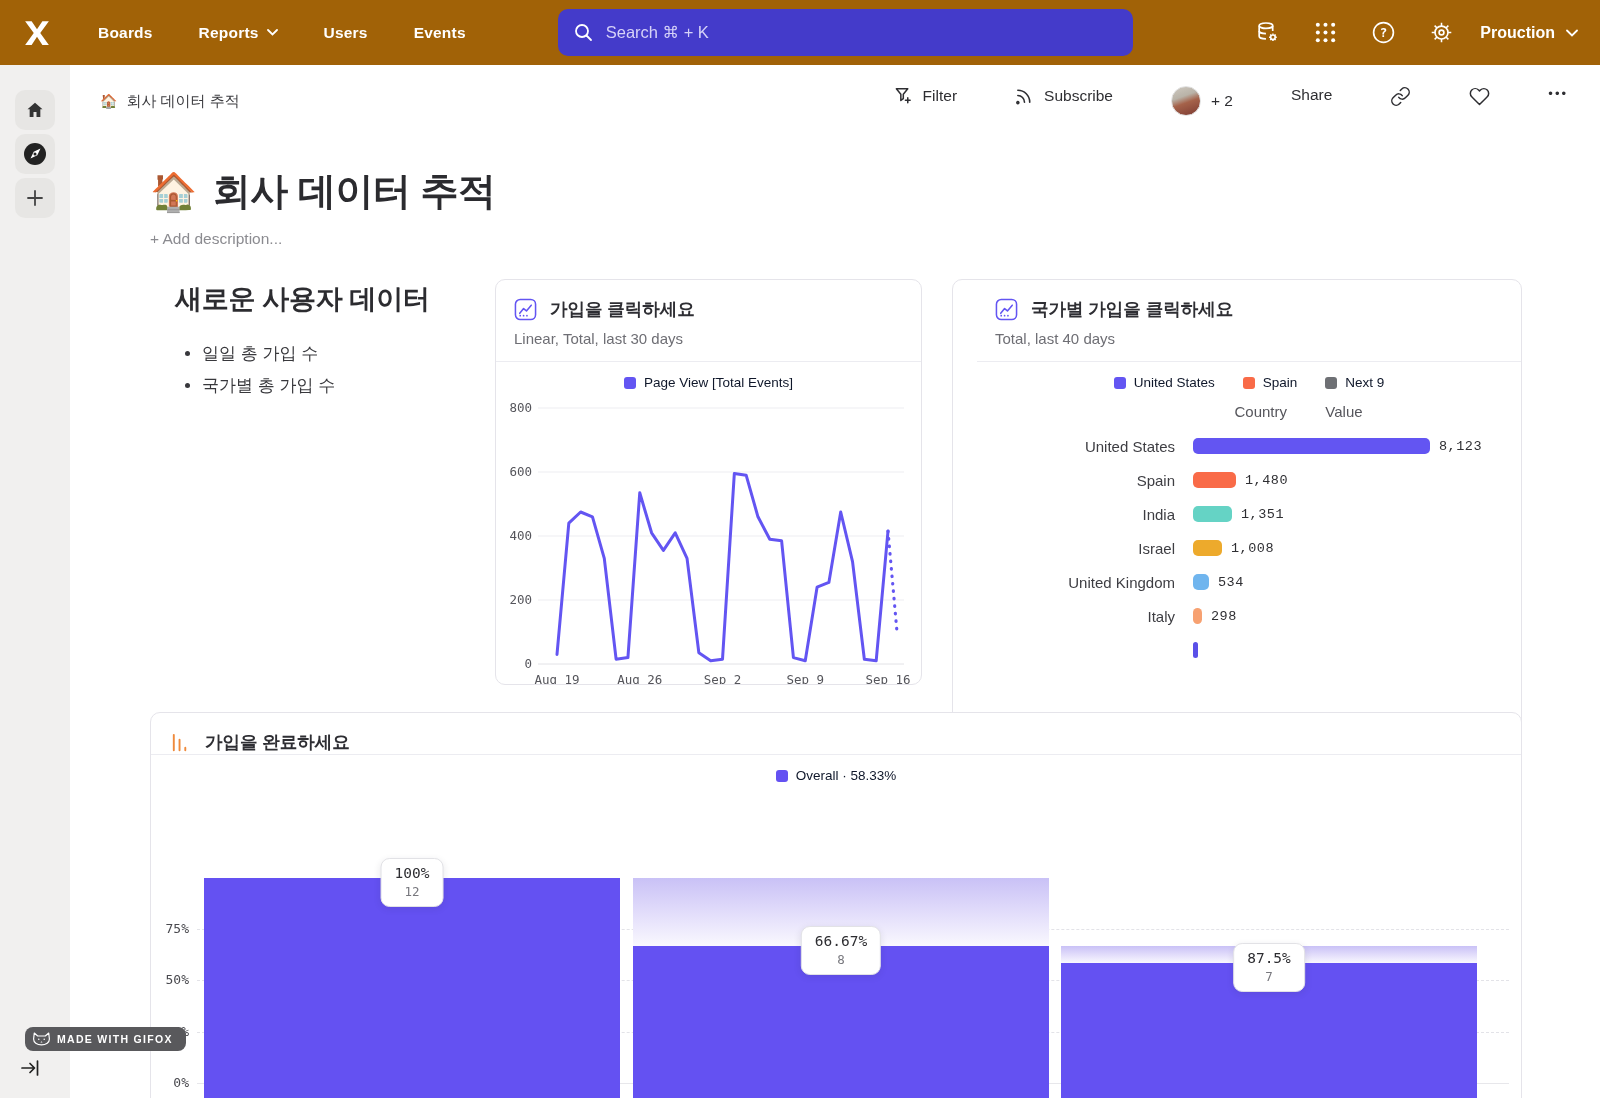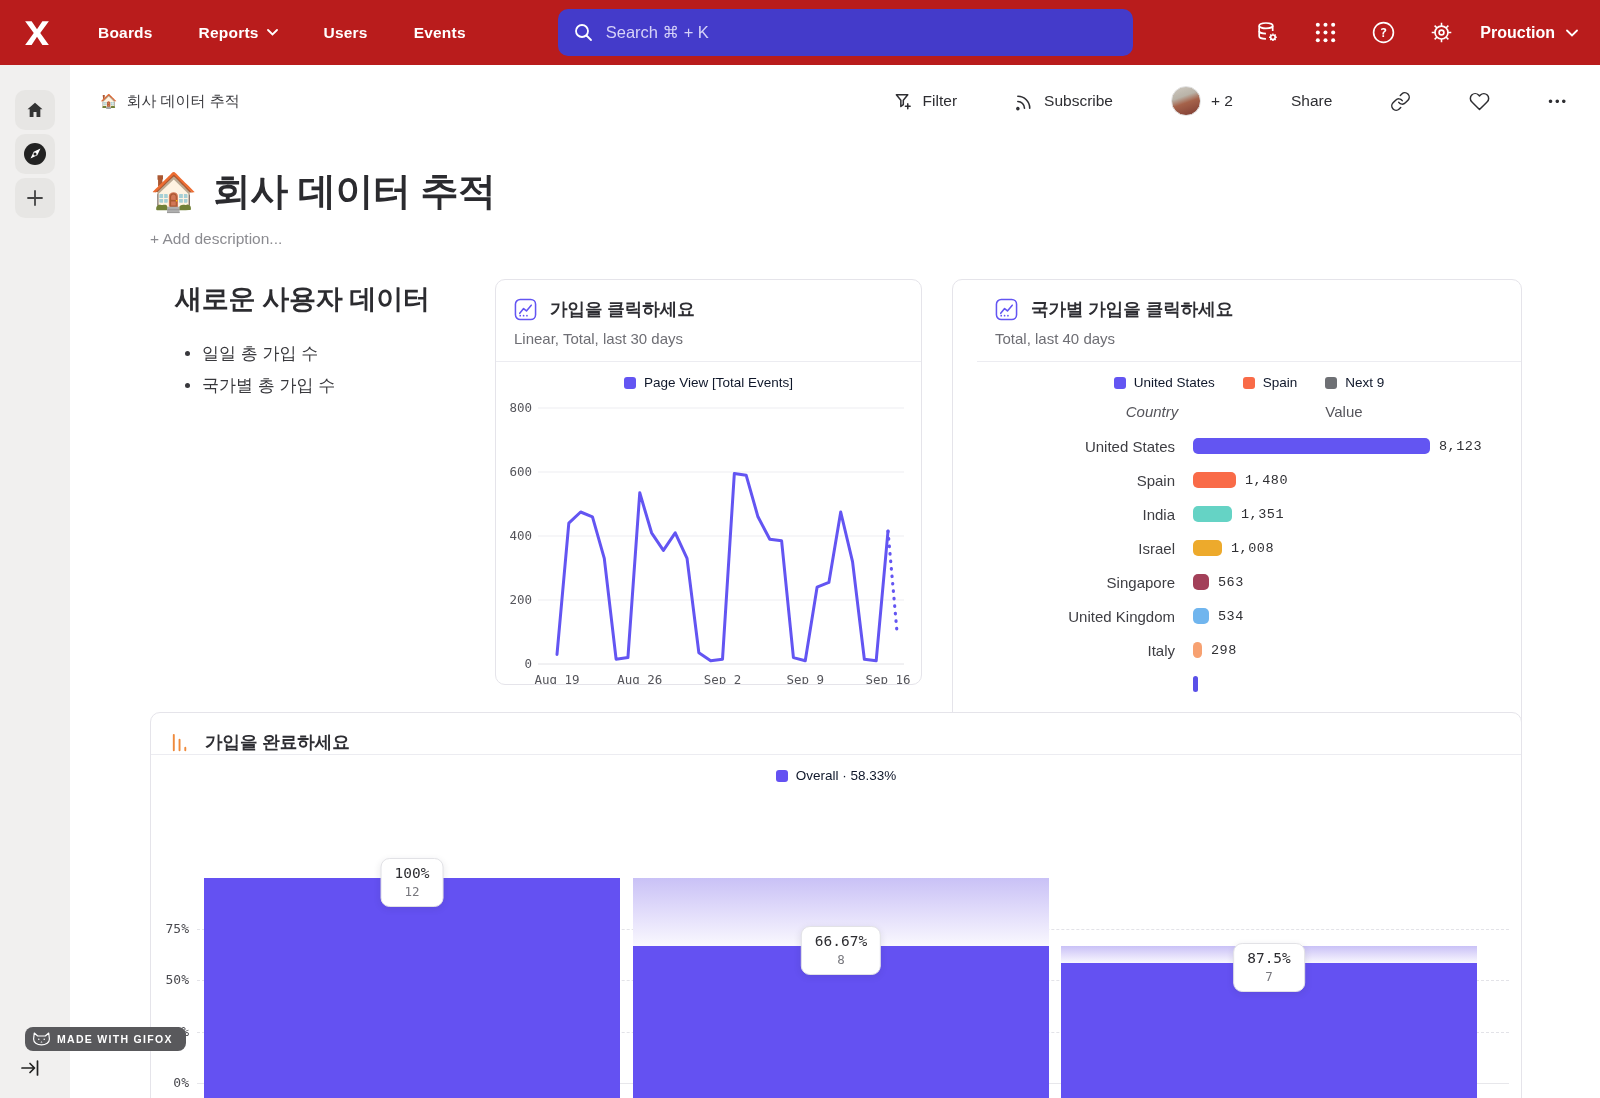--- a/index.html
+++ b/index.html
@@ -1,20 +1,20 @@
 <!DOCTYPE html>
 <html><head>
 <meta charset="utf-8">
 <style>
 * { margin:0; padding:0; box-sizing:border-box; }
 html,body { width:1600px; height:1098px; overflow:hidden; background:#fff;
   font-family:'Liberation Sans','DejaVu Sans',sans-serif; position:relative; }
 
 
-.topnav { position:absolute; left:0; top:0; width:1600px; height:65px; background:#b91c1c;
+.topnav { position:absolute; left:0; top:0; width:1600px; height:65px; background:#a16207;
   display:flex; align-items:center; padding:0 22px; color:#fff; z-index:5; }
 .logo { width:34px; height:34px; margin-right:42px; display:flex; align-items:center; cursor:pointer; }
 .nav-item { font-size:15.5px; font-weight:600; margin-right:46px; display:flex; align-items:center; gap:8px;
   cursor:pointer; letter-spacing:.2px; white-space:nowrap; }
 .searchbox { margin-left:46px; width:575px; height:47px; background:#443bca; border-radius:10px;
   display:flex; align-items:center; padding:0 16px; gap:13px; color:#d6d2f8; font-size:16.5px; cursor:text; }
 .nav-right { margin-left:auto; display:flex; align-items:center; }
 .nav-icon { width:58px; display:flex; justify-content:center; cursor:pointer; }
 .project { font-size:16px; font-weight:700; margin-left:10px; display:flex; gap:11px; align-items:center; cursor:pointer; }
 
@@ -23,21 +23,21 @@
 .rail-btn { width:40px; height:40px; border-radius:10px; background:#e7e6e4; margin:0 auto 4px;
   display:flex; align-items:center; justify-content:center; cursor:pointer; }
 .rail-btn.first { margin-top:25px; }
 .collapse { position:absolute; left:21px; top:1060px; cursor:pointer; }
 
 
 .crumbrow { position:absolute; left:70px; top:65px; width:1530px; height:72px; display:flex;
   align-items:center; padding:0 32px 0 30px; background:#fff; }
 .crumb { font-size:15px; color:#3a3a3e; display:flex; gap:9px; align-items:center; cursor:pointer; }
 .crumb-emoji { font-size:14px; }
-.tools { margin-left:auto; display:flex; align-items:center;gap:16px; }
+.tools { margin-left:auto; display:flex; align-items:flex-start;gap:16px; }
 .tool { display:flex; align-items:center; gap:10px; font-size:15.5px; color:#2e2e32; margin-left:42px; cursor:pointer; }
 .avatar { width:30px; height:30px; border-radius:50%;
   background:linear-gradient(160deg,#cfc9c0 0%,#b9b3a8 35%,#a5624a 55%,#7c3a31 100%); border:1px solid #e2e2e2; }
 
 
 .title-block { position:absolute; left:150px; top:166px; }
 .title-block h1 { font-size:38px; font-weight:700; color:#2b2b2f; letter-spacing:-.5px; display:flex; gap:16px; align-items:center; }
 .adddesc { margin-top:13px; font-size:15.5px; color:#8b8b90; cursor:text; }
 
 
@@ -56,21 +56,21 @@
 .ch-title { font-size:17.5px; font-weight:700; color:#2e2e33; cursor:pointer; }
 .ch-sub { font-size:15px; color:#6e6e74; margin-top:9px; padding-bottom:14px; }
 .divider { border-top:1px solid #ececf1; }
 .legend-row { display:flex; justify-content:center; gap:28px; margin-top:13px; font-size:13.5px;
   color:#0f172a; align-items:center; }
 .lg-item { display:flex; align-items:center; cursor:pointer; white-space:nowrap; }
 .lg-sq { width:12px; height:12px; border-radius:3px; display:inline-block; margin-right:8px; flex:none; }
 
 
 .cols { display:flex; font-size:15px; color:#56565c; margin-top:13px; }
-.col-country { margin-left:40px; width:270px; text-align:center;font-style:italic; }
+.col-country { margin-left:40px; width:270px; text-align:right; }
 .col-value { margin-left:2px; width:110px; text-align:center; }
 .crows { margin-top:9px; }
 .crow { display:flex; align-items:center; height:34px; cursor:pointer; }
 .crow-label { width:198px; text-align:right; font-size:15px; color:#3e3e43; flex:none; }
 .crow-bar { height:16px; border-radius:5px; margin-left:18px; flex:none; }
 .crow-val { margin-left:9px; font-family:Liberation Mono, monospace; font-size:13.5px; color:#2f2f33; letter-spacing:.5px; }
 
 
 #fplot { position:absolute; left:0; top:165px; width:1372px; height:265px; }
 .fgrid { position:absolute; left:46px; right:14px; border-top:1px dashed #e3e3e8; }
@@ -347,25 +347,20 @@
         <span class="crow-label">India</span>
         <span class="crow-bar" style="width: 39px; background: rgb(101, 211, 197);"></span>
         <span class="crow-val">1,351</span>
       </div>
       <div class="crow">
         <span class="crow-label">Israel</span>
         <span class="crow-bar" style="width: 29px; background: rgb(237, 170, 44);"></span>
         <span class="crow-val">1,008</span>
       </div>
       <div class="crow">
-        <span class="crow-label">Singapore</span>
-        <span class="crow-bar" style="width: 16px; background: rgb(163, 64, 89);"></span>
-        <span class="crow-val">563</span>
-      </div>
-      <div class="crow">
         <span class="crow-label">United Kingdom</span>
         <span class="crow-bar" style="width: 16px; background: rgb(112, 181, 238);"></span>
         <span class="crow-val">534</span>
       </div>
       <div class="crow">
         <span class="crow-label">Italy</span>
         <span class="crow-bar" style="width: 9px; background: rgb(247, 161, 113);"></span>
         <span class="crow-val">298</span>
       </div>
       <div class="crow">

